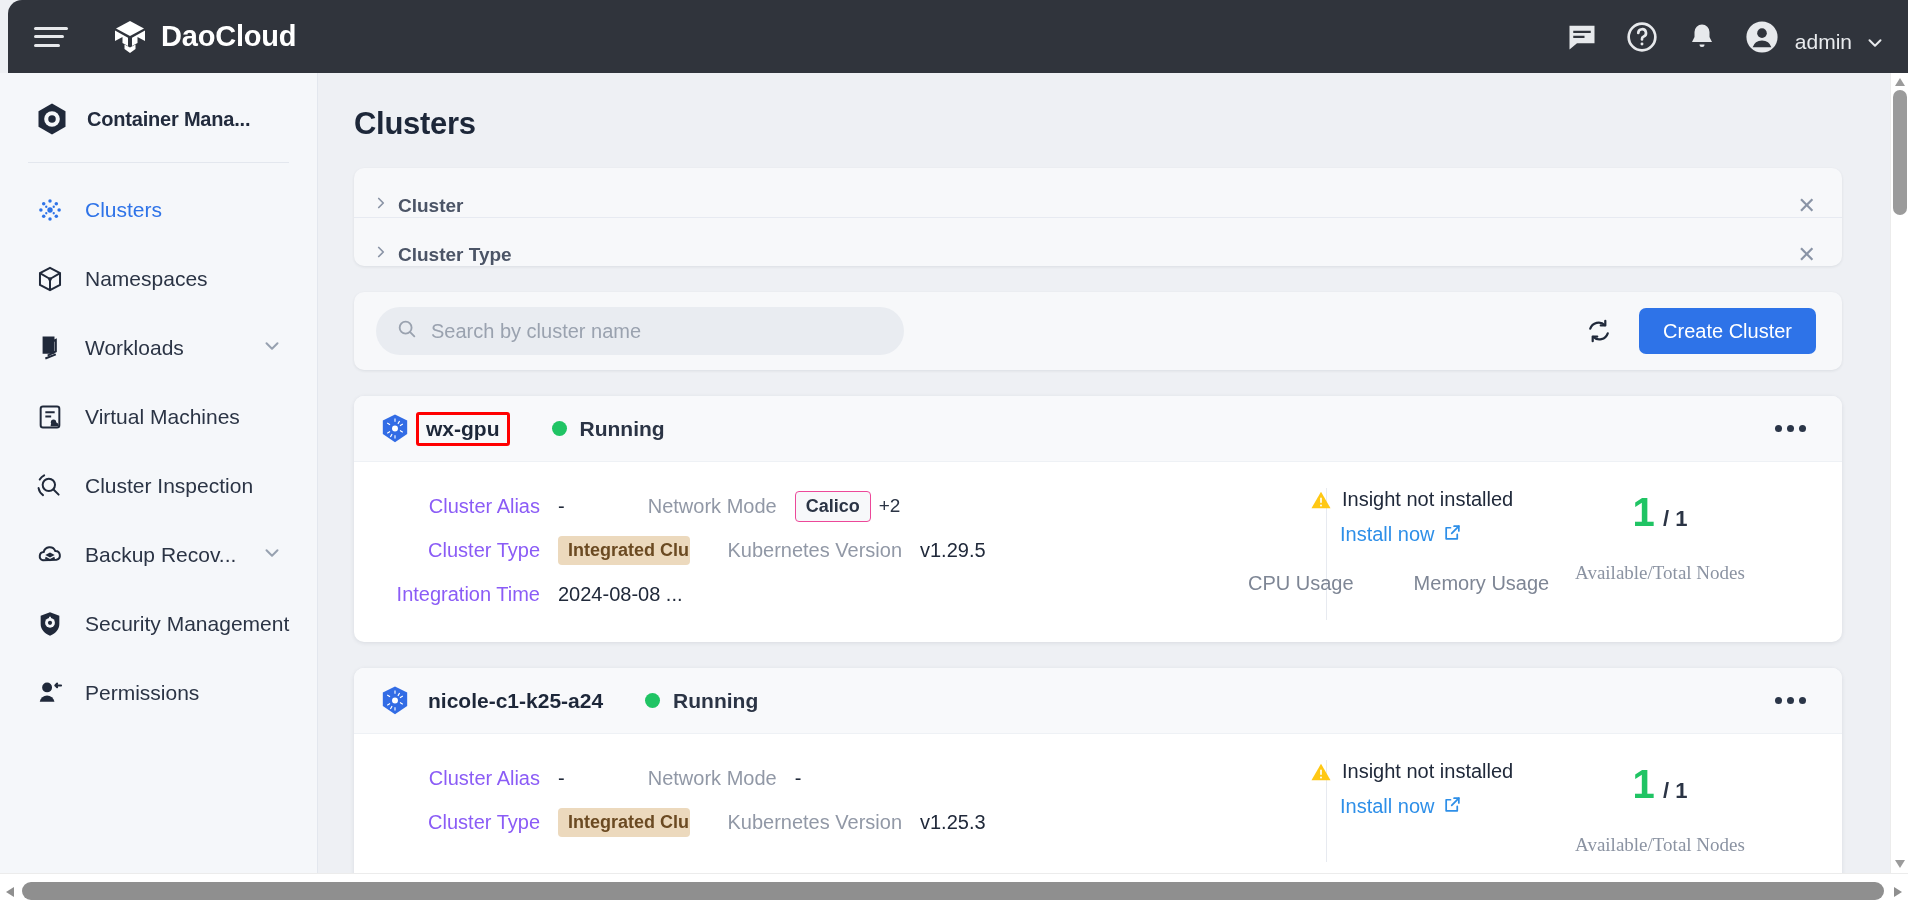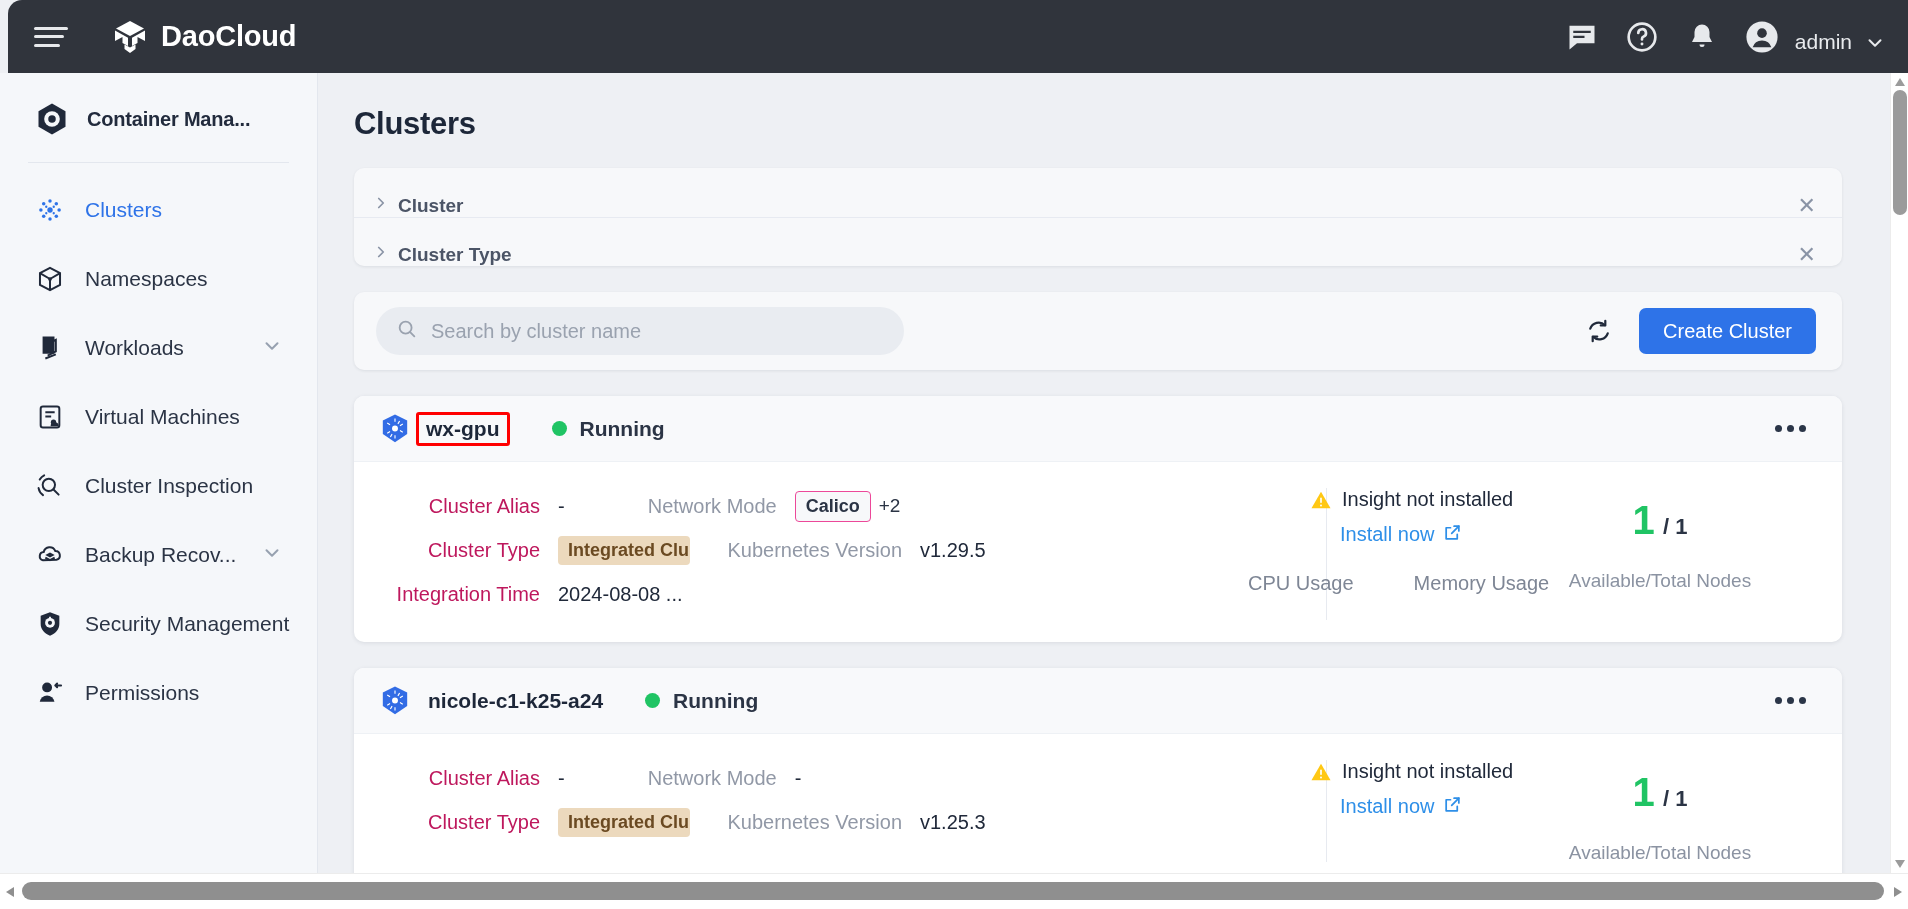--- a/index.html
+++ b/index.html
@@ -104,21 +104,21 @@
   .cc-name.boxed { border: 3px solid #ff0000; padding: 2px 7px; border-radius: 3px; margin-left: 4px; }
   .cc-status { display: flex; align-items: center; gap: 13px; margin-left: 42px; }
   .dot { width: 15px; height: 15px; border-radius: 50%; background: #20c464; }
   .cc-status-text { font-size: 21px; font-weight: 700; color: #2b3445; }
   .cc-more { margin-left: auto; display: flex; gap: 5px; cursor: pointer; padding: 10px; }
   .cc-more i { width: 7px; height: 7px; border-radius: 50%; background: #2b3648; display: block; }
 
   .cc-body { display: flex; padding: 22px 0 26px 0; position: relative; min-height: 150px; }
   .cc-left { width: 800px; padding-left: 24px; }
   .fld { display: flex; align-items: center; height: 44px; }
-  .fld-label { width: 180px; text-align: right; font-size: 20px; color: #be185d; padding-right: 18px; }
+  .fld-label { width: 180px; text-align: right; font-size: 20px; color: #8b5cf6; padding-right: 18px; }
   .fld-val { font-size: 20px; color: #20293a; font-weight: 500; }
   .col2-label { width: 230px; text-align: right; font-size: 20px; color: #9198a6; padding-right: 18px; }
   .tag-amber {
     background: #ecd9bd; color: #6b4a22; font-size: 18px; font-weight: 700;
     padding: 4px 10px; border-radius: 4px; display: inline-block;
     width: 132px; overflow: hidden; white-space: nowrap;
   }
   .tag-outline {
     border: 1px solid #ec4899; background: #f7f8fa; color: #2b3445; font-size: 18px; font-weight: 700;
     padding: 4px 10px; border-radius: 4px;
@@ -129,24 +129,24 @@
 
   .cc-right { flex: 1; position: relative; padding-left: 36px; }
   .insight-row { display: flex; align-items: center; gap: 10px; margin-left: 120px; padding-top: 4px; }
   .warn-tri { width: 22px; height: 22px; }
   .insight-text { font-size: 20px; color: #20293a; }
   .install-row { margin-left: 150px; margin-top: 12px; display: flex; align-items: center; gap: 8px; cursor: pointer; }
   .install-link { color: #2e8fe8; font-size: 20px; }
   .usage-row { display: flex; gap: 60px; margin-left: 58px; margin-top: 26px; }
   .usage-label { font-size: 20px; color: #7e8695; }
 
-  .nodes-box { position: absolute; right: 52px; top: 16px; text-align: center; width: 260px; }
+  .nodes-box { position: absolute; right: 52px; top: 8px; text-align: center; width: 260px; }
   .nodes-num { font-size: 40px; font-weight: 700; color: #20c464; line-height: 1; }
   .nodes-den { font-size: 22px; font-weight: 700; color: #2b3445; margin-left: 4px; }
-  .nodes-cap { font-size: 19px; color: #8b93a2; margin-top: 30px; }
+  .nodes-cap { font-size: 19px; color: #8b93a2; margin-top: 30px; font-family: Liberation Serif, serif; }
 
   
   .vscroll {
     position: absolute; right: 0; top: 73px; width: 18px; height: 800px;
     background: #ffffff; border-left: 1px solid #ececec;
   }
   .vscroll .arrow-up, .vscroll .arrow-dn {
     position: absolute; left: 3px; width: 12px; height: 10px;
   }
   .vscroll .arrow-up { top: 4px; }

